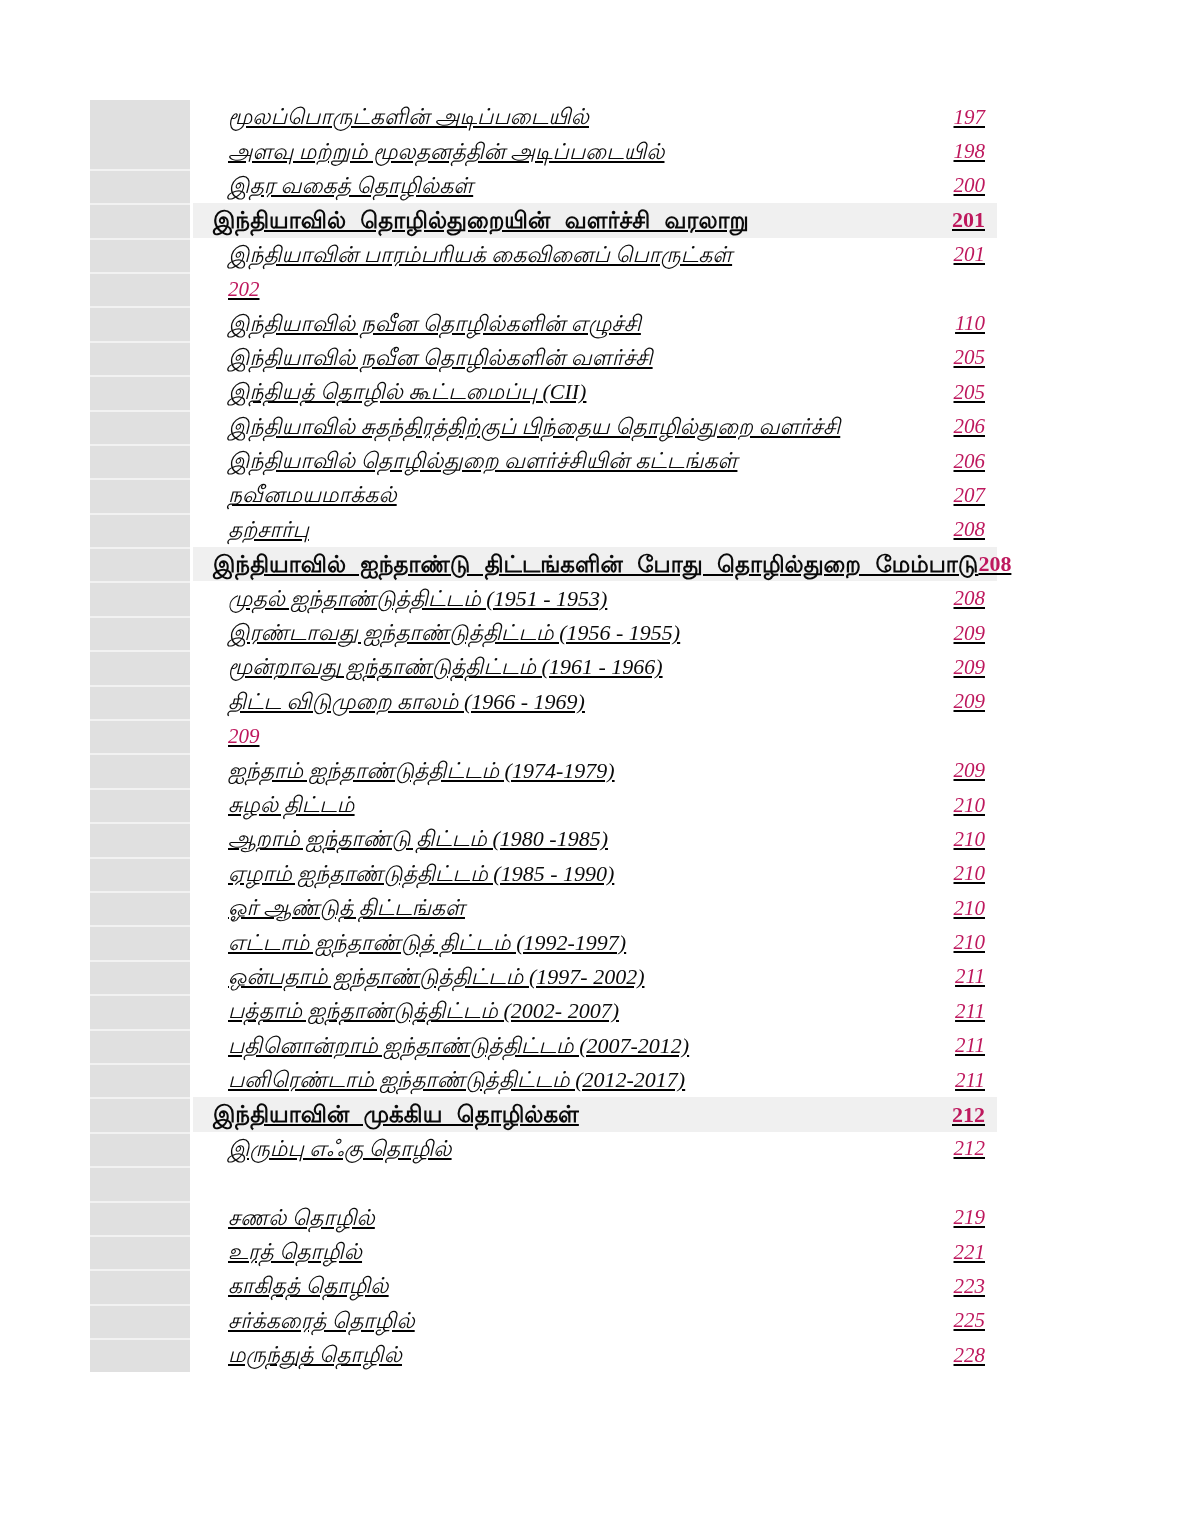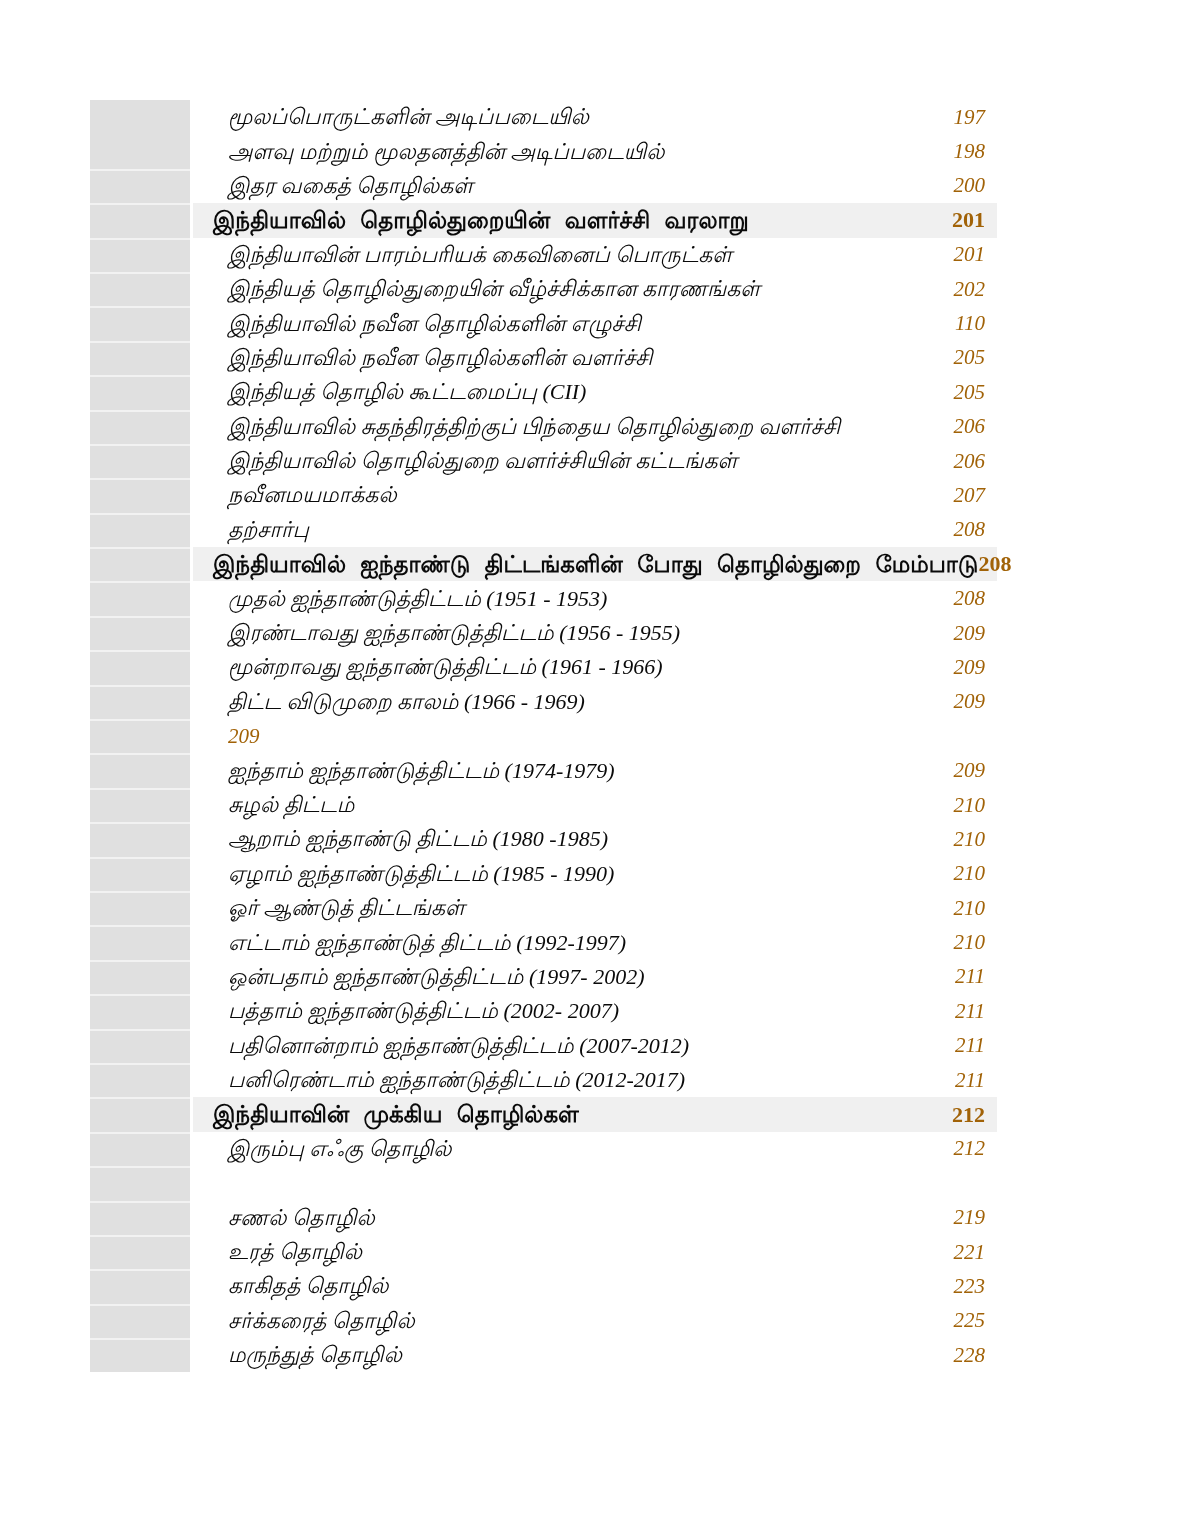--- a/index.html
+++ b/index.html
@@ -16,20 +16,21 @@
   }
   .toc {
     position: absolute;
     left: 0;
     top: 100px;
     width: 1182px;
   }
   .row {
     display: flex;
     height: 34.4px;
+    text-decoration: underline;
   }
   .strip {
     width: 100px;
     margin-left: 90px;
     height: 100%;
     background: var(--strip-bg, #e0e0e0);
     box-sizing: border-box;
     flex: 0 0 auto;
   }
   .row.hasline .strip {
@@ -53,21 +54,21 @@
   .label {
     font-size: 22px;
     font-style: italic;
     color: #0a0a0a;
     white-space: nowrap;
     line-height: 1;
   }
   .page-num {
     font-size: 21px;
     font-style: italic;
-    color: #a16207;
+    color: #be185d;
     line-height: 1;
   }
   .row.header .main {
     background: var(--header-bg, #f0f0f0);
     padding-left: 20px;
   }
   .row.header .label {
     font-style: normal;
     font-weight: bold;
     font-family: "Liberation Sans", sans-serif;
@@ -127,21 +128,20 @@
     <div class="main">
       <span class="label">இந்தியாவின் பாரம்பரியக் கைவினைப் பொருட்கள்</span>
       <span class="page-num">201</span>
     </div>
   </div>
 
   <div class="row hasline">
     <div class="strip"></div>
     <div class="gap"></div>
     <div class="main">
-      <span class="label">இந்தியத் தொழில்துறையின் வீழ்ச்சிக்கான காரணங்கள்</span>
       <span class="page-num">202</span>
     </div>
   </div>
 
   <div class="row hasline">
     <div class="strip"></div>
     <div class="gap"></div>
     <div class="main">
       <span class="label">இந்தியாவில் நவீன தொழில்களின் எழுச்சி</span>
       <span class="page-num">110</span>

